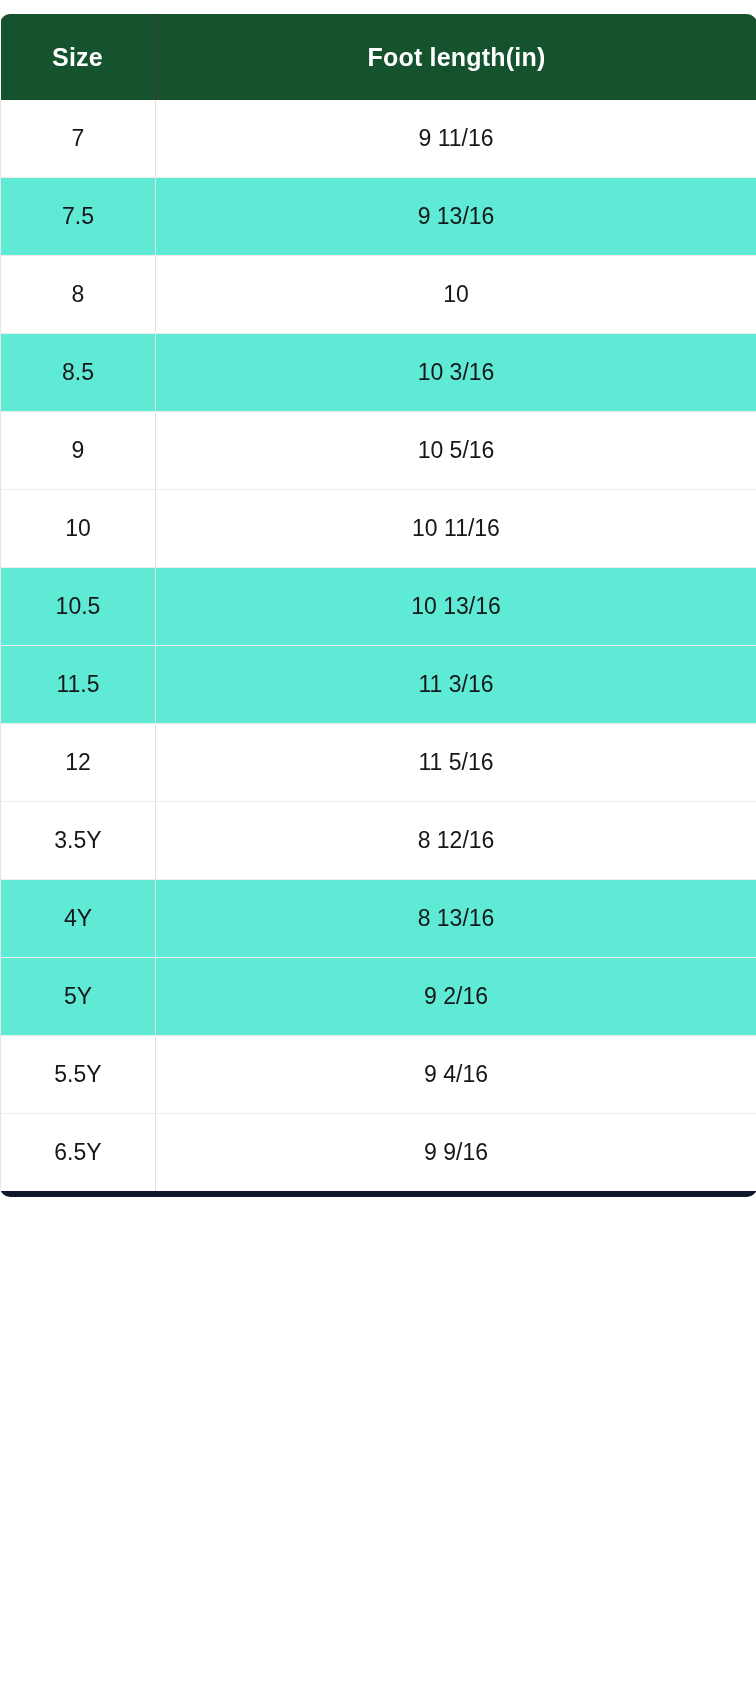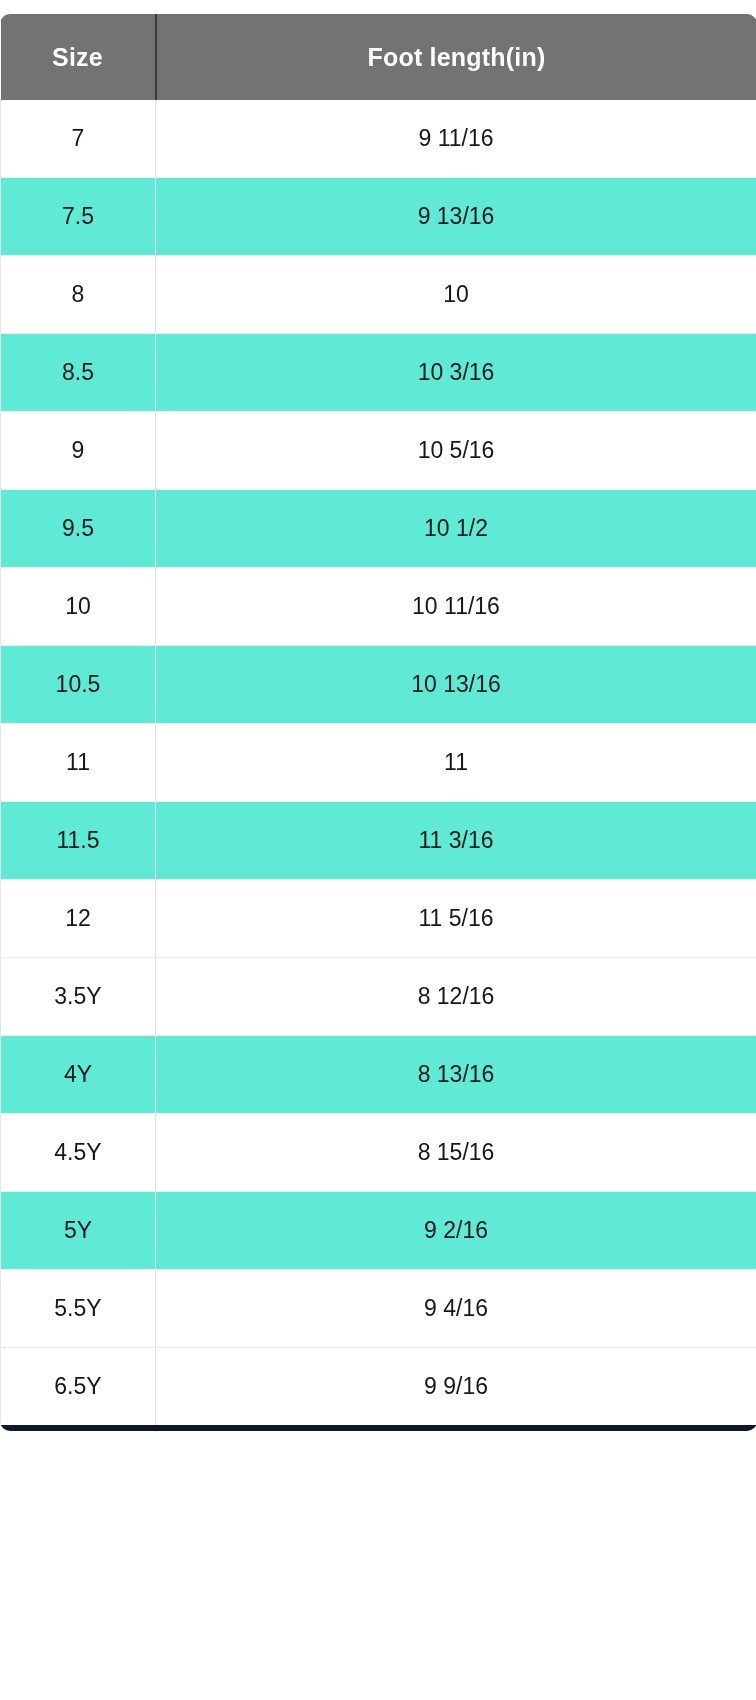--- a/index.html
+++ b/index.html
@@ -29,21 +29,21 @@
     border-collapse: collapse;
     table-layout: fixed;
     border-radius: 10px;
     overflow: hidden;
   }
 
   table.size-table col.col-size { width: 155px; }
   table.size-table col.col-len  { width: 601px; }
 
   thead tr.head-row th {
-    background: #737373;
+    background: #14532d;
     color: #ffffff;
     font-size: 25px;
     font-weight: 700;
     letter-spacing: 0.2px;
     height: 86px;
     padding: 0;
     text-align: center;
     vertical-align: middle;
     border: none;
   }
@@ -125,52 +125,36 @@
           </td>
         </tr>
         <tr class="data-row">
           <td class="cell-size">
             <span class="cell-txt">9</span>
           </td>
           <td class="cell-length">
             <span class="cell-txt">10 5/16</span>
           </td>
         </tr>
-        <tr class="data-row alt">
-          <td class="cell-size">
-            <span class="cell-txt">9.5</span>
-          </td>
-          <td class="cell-length">
-            <span class="cell-txt">10 1/2</span>
-          </td>
-        </tr>
         <tr class="data-row">
           <td class="cell-size">
             <span class="cell-txt">10</span>
           </td>
           <td class="cell-length">
             <span class="cell-txt">10 11/16</span>
           </td>
         </tr>
         <tr class="data-row alt">
           <td class="cell-size">
             <span class="cell-txt">10.5</span>
           </td>
           <td class="cell-length">
             <span class="cell-txt">10 13/16</span>
           </td>
         </tr>
-        <tr class="data-row">
-          <td class="cell-size">
-            <span class="cell-txt">11</span>
-          </td>
-          <td class="cell-length">
-            <span class="cell-txt">11</span>
-          </td>
-        </tr>
         <tr class="data-row alt">
           <td class="cell-size">
             <span class="cell-txt">11.5</span>
           </td>
           <td class="cell-length">
             <span class="cell-txt">11 3/16</span>
           </td>
         </tr>
         <tr class="data-row">
           <td class="cell-size">
@@ -187,28 +171,20 @@
           <td class="cell-length">
             <span class="cell-txt">8 12/16</span>
           </td>
         </tr>
         <tr class="data-row alt">
           <td class="cell-size">
             <span class="cell-txt">4Y</span>
           </td>
           <td class="cell-length">
             <span class="cell-txt">8 13/16</span>
-          </td>
-        </tr>
-        <tr class="data-row">
-          <td class="cell-size">
-            <span class="cell-txt">4.5Y</span>
-          </td>
-          <td class="cell-length">
-            <span class="cell-txt">8 15/16</span>
           </td>
         </tr>
         <tr class="data-row alt">
           <td class="cell-size">
             <span class="cell-txt">5Y</span>
           </td>
           <td class="cell-length">
             <span class="cell-txt">9 2/16</span>
           </td>
         </tr>

